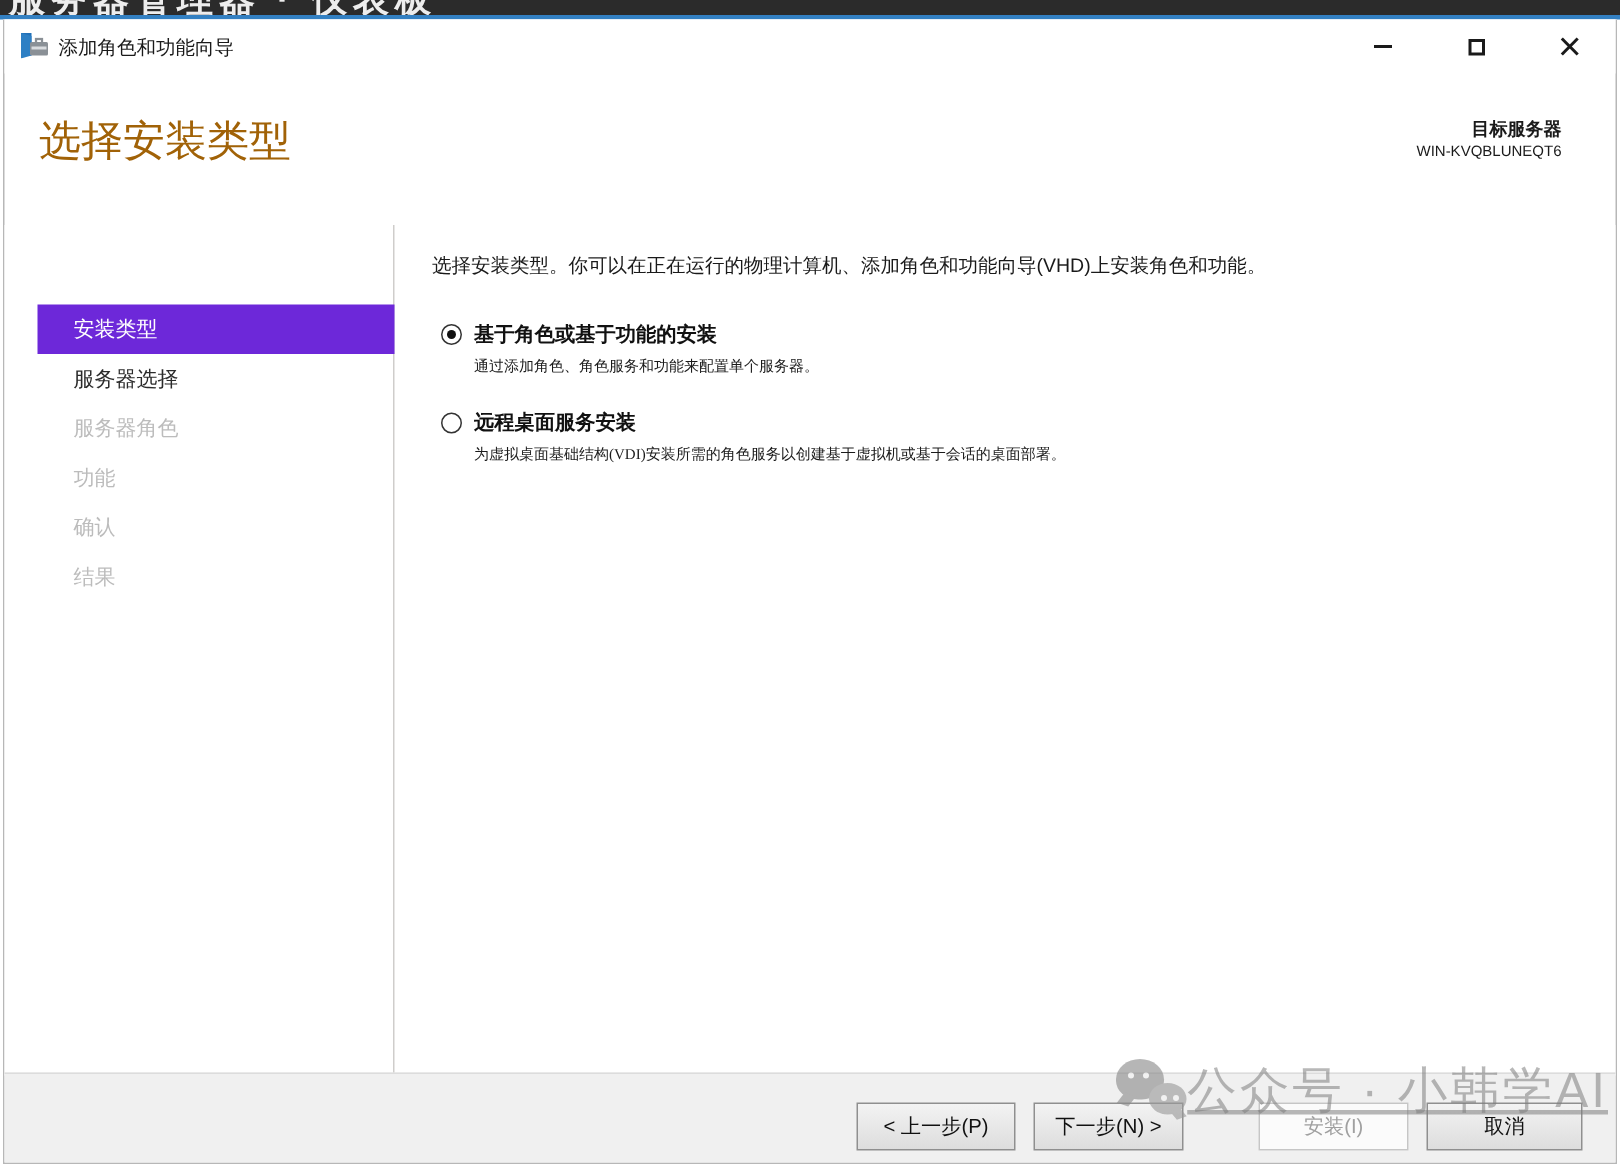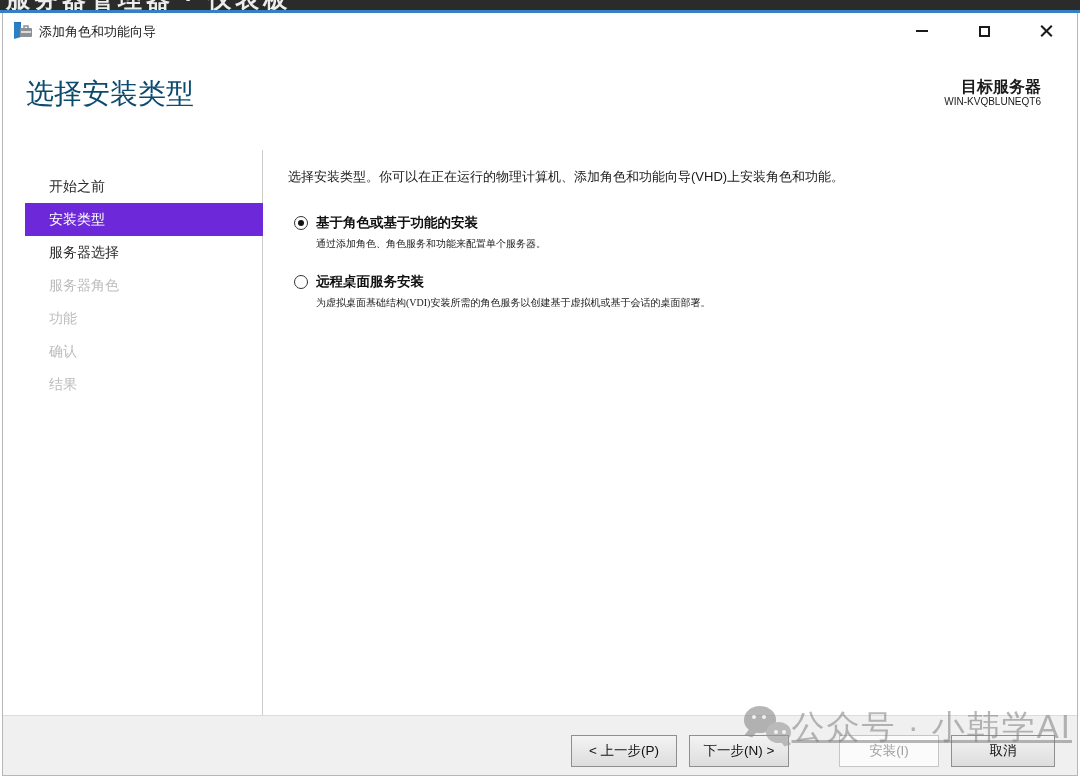--- a/index.html
+++ b/index.html
@@ -21,23 +21,23 @@
   .win-controls { position:absolute; right:0; top:0; height:36px; display:flex; }
   .win-btn { width:62px; height:36px; display:flex; align-items:center; justify-content:center; cursor:default; }
   .min-glyph { width:12px; height:0; border-top:2px solid #1a1a1a; }
   .max-glyph { width:11px; height:11px; border:2px solid #1a1a1a; }
   .close-glyph { position:relative; width:13px; height:13px; }
   .close-glyph::before,.close-glyph::after { content:""; position:absolute; left:-1px; top:5px; width:15px; height:2px; background:#1a1a1a; }
   .close-glyph::before { transform:rotate(45deg); }
   .close-glyph::after  { transform:rotate(-45deg); }
 
   
-  .page-title { position:absolute; left:23px; top:62px; font-size:28px; color:#0c4a6e; }
+  .page-title { position:absolute; left:23px; top:62px; font-size:28px; color:#a16207; }
   .target-box { position:absolute; right:36px; top:66px; text-align:right; }
-  .target-label { font-size:16px; font-weight:bold; color:#1a1a1a; line-height:15px; }
+  .target-label { font-size:12px; font-weight:bold; color:#1a1a1a; line-height:15px; }
   .target-name  { font-size:10px; color:#1a1a1a; line-height:16px; }
 
   
   .content { position:absolute; left:0; top:137px; width:100%; height:567px; background:#fff; }
   .sidebar { position:absolute; left:0; top:0; width:260px; height:100%; border-right:1px solid #cfcdcb; }
   .nav-item { position:absolute; left:22px; width:238px; height:33px; line-height:33px; padding-left:24px; font-size:14px; color:#2b2b2b; cursor:pointer; }
   .nav-item.selected { background:#6d28d9; color:#fff; }
   .nav-item.disabled { color:#bcbcbc; cursor:default; }
 
   .main { position:absolute; left:285px; top:0; width:770px; height:100%; }
@@ -107,21 +107,20 @@
 
   <div class="page-title">选择安装类型</div>
   <div class="target-box">
     <div class="target-label">目标服务器</div>
     <div class="target-name">WIN-KVQBLUNEQT6</div>
   </div>
 
   <div class="content">
 
     <div class="sidebar">
-      <div class="nav-item" style="top:20px">开始之前</div>
       <div class="nav-item selected" style="top:53px">安装类型</div>
       <div class="nav-item" style="top:86px">服务器选择</div>
       <div class="nav-item disabled" style="top:119px">服务器角色</div>
       <div class="nav-item disabled" style="top:152px">功能</div>
       <div class="nav-item disabled" style="top:185px">确认</div>
       <div class="nav-item disabled" style="top:218px">结果</div>
     </div>
 
     <div class="main">
       <div class="intro">选择安装类型。你可以在正在运行的物理计算机、添加角色和功能向导(VHD)上安装角色和功能。</div>

